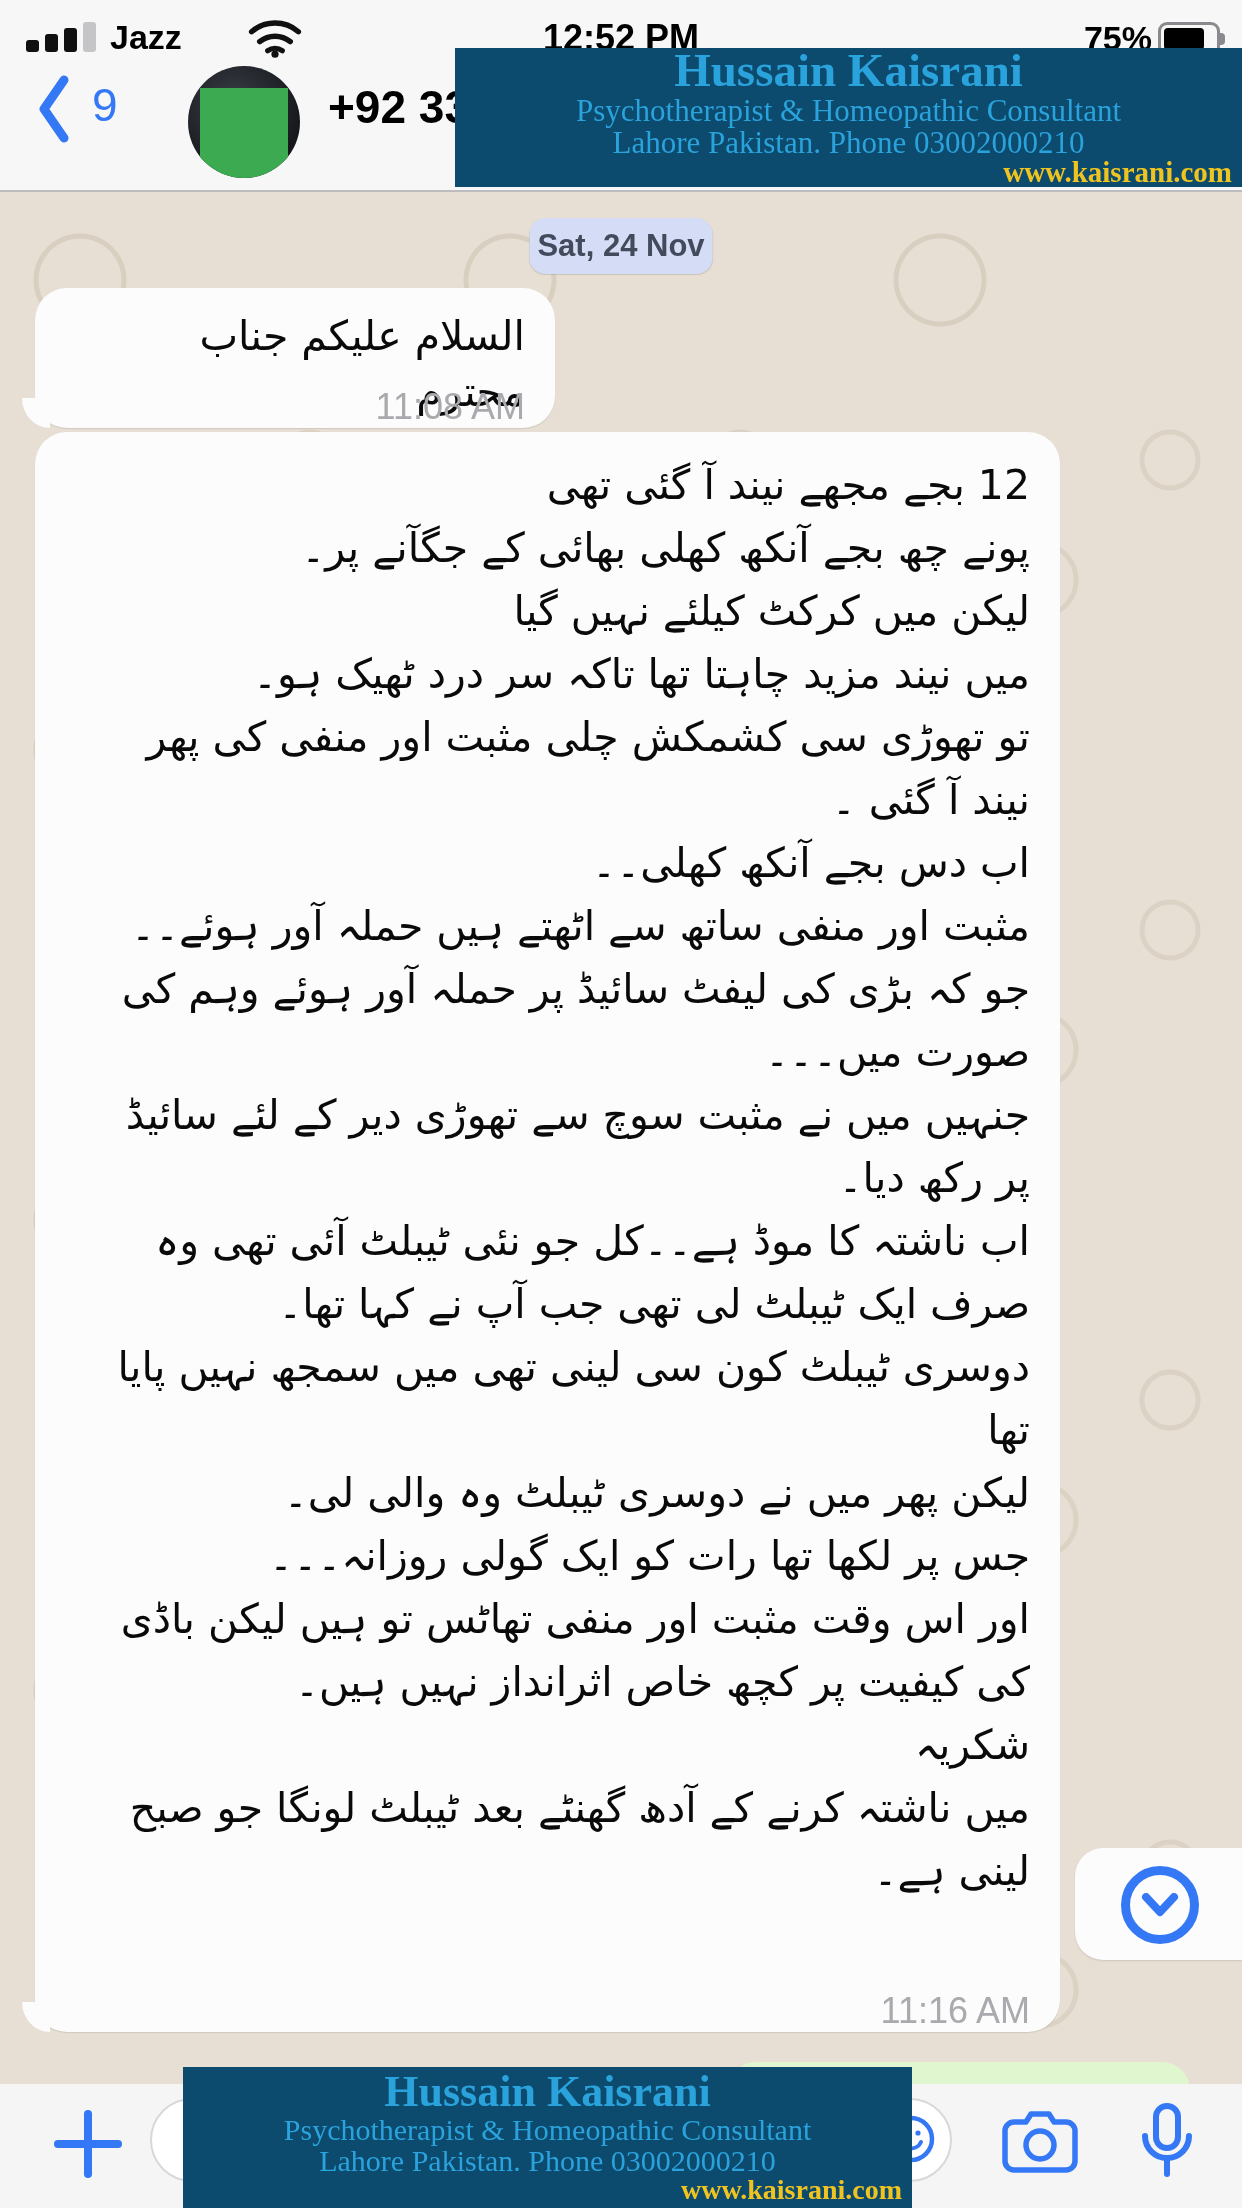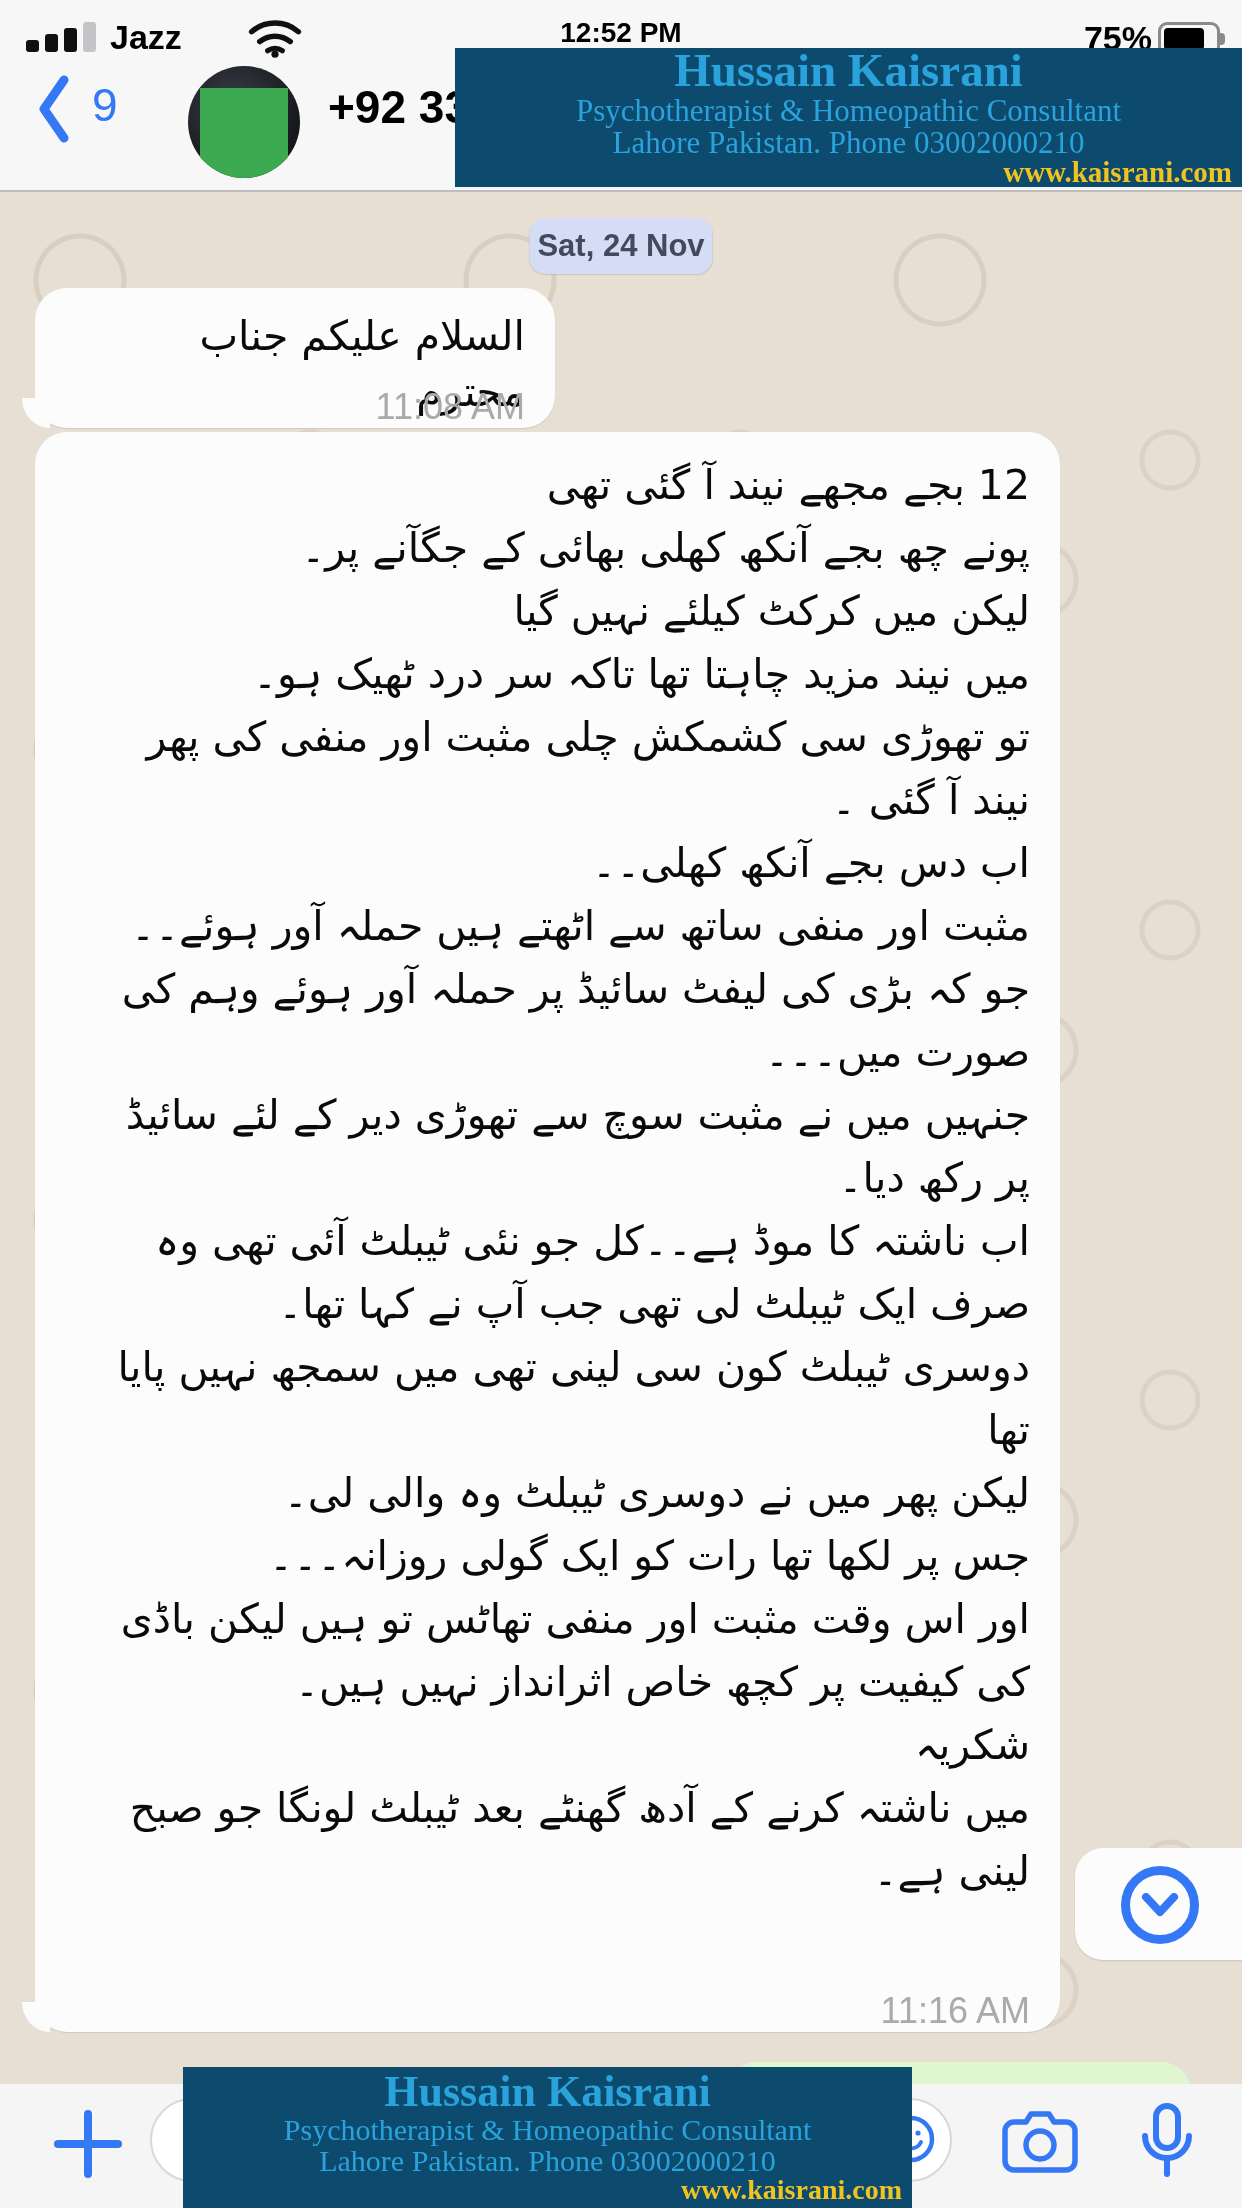--- a/index.html
+++ b/index.html
@@ -10,21 +10,21 @@
   .top-area{position:absolute;left:0;top:0;width:1242px;height:190px;background:#F7F7F7;
             border-bottom:2px solid #BDBDBF;z-index:2;}
   .statusbar{position:absolute;left:0;top:12px;width:1242px;height:48px;}
   .sig{position:absolute;left:26px;bottom:8px;display:flex;align-items:flex-end;gap:6px;}
   .sig i{display:block;width:13px;border-radius:3px;background:#101010;}
   .sig i.b1{height:12px}.sig i.b2{height:18px}.sig i.b3{height:24px}
   .sig i.b4{height:30px;background:#C5C5C8;}
   .carrier{position:absolute;left:110px;top:6px;font-size:34px;font-weight:600;color:#000;}
   .wifi{position:absolute;left:248px;top:6px;}
   .sb-time{position:absolute;left:0;width:1242px;text-align:center;top:5px;
-           font-size:28px;font-weight:700;color:#000;}
+           font-size:36px;font-weight:700;color:#000;}
   .batt-pct{position:absolute;right:90px;top:7px;font-size:34px;font-weight:600;color:#000;}
   .batt{position:absolute;right:22px;top:10px;width:56px;height:28px;border:3px solid #8A8A8E;
         border-radius:9px;}
   .batt .fill{position:absolute;left:3px;top:3px;bottom:3px;width:72%;background:#000;border-radius:4px;}
   .batt .nub{position:absolute;right:-8px;top:8px;width:5px;height:12px;background:#8A8A8E;
              border-radius:0 4px 4px 0;}
 
   .navbar{position:absolute;left:0;top:48px;width:1242px;height:142px;}
   .backchev{position:absolute;left:36px;top:26px;}
   .back-count{position:absolute;left:92px;top:30px;font-size:46px;font-weight:500;color:#3478F6;}

